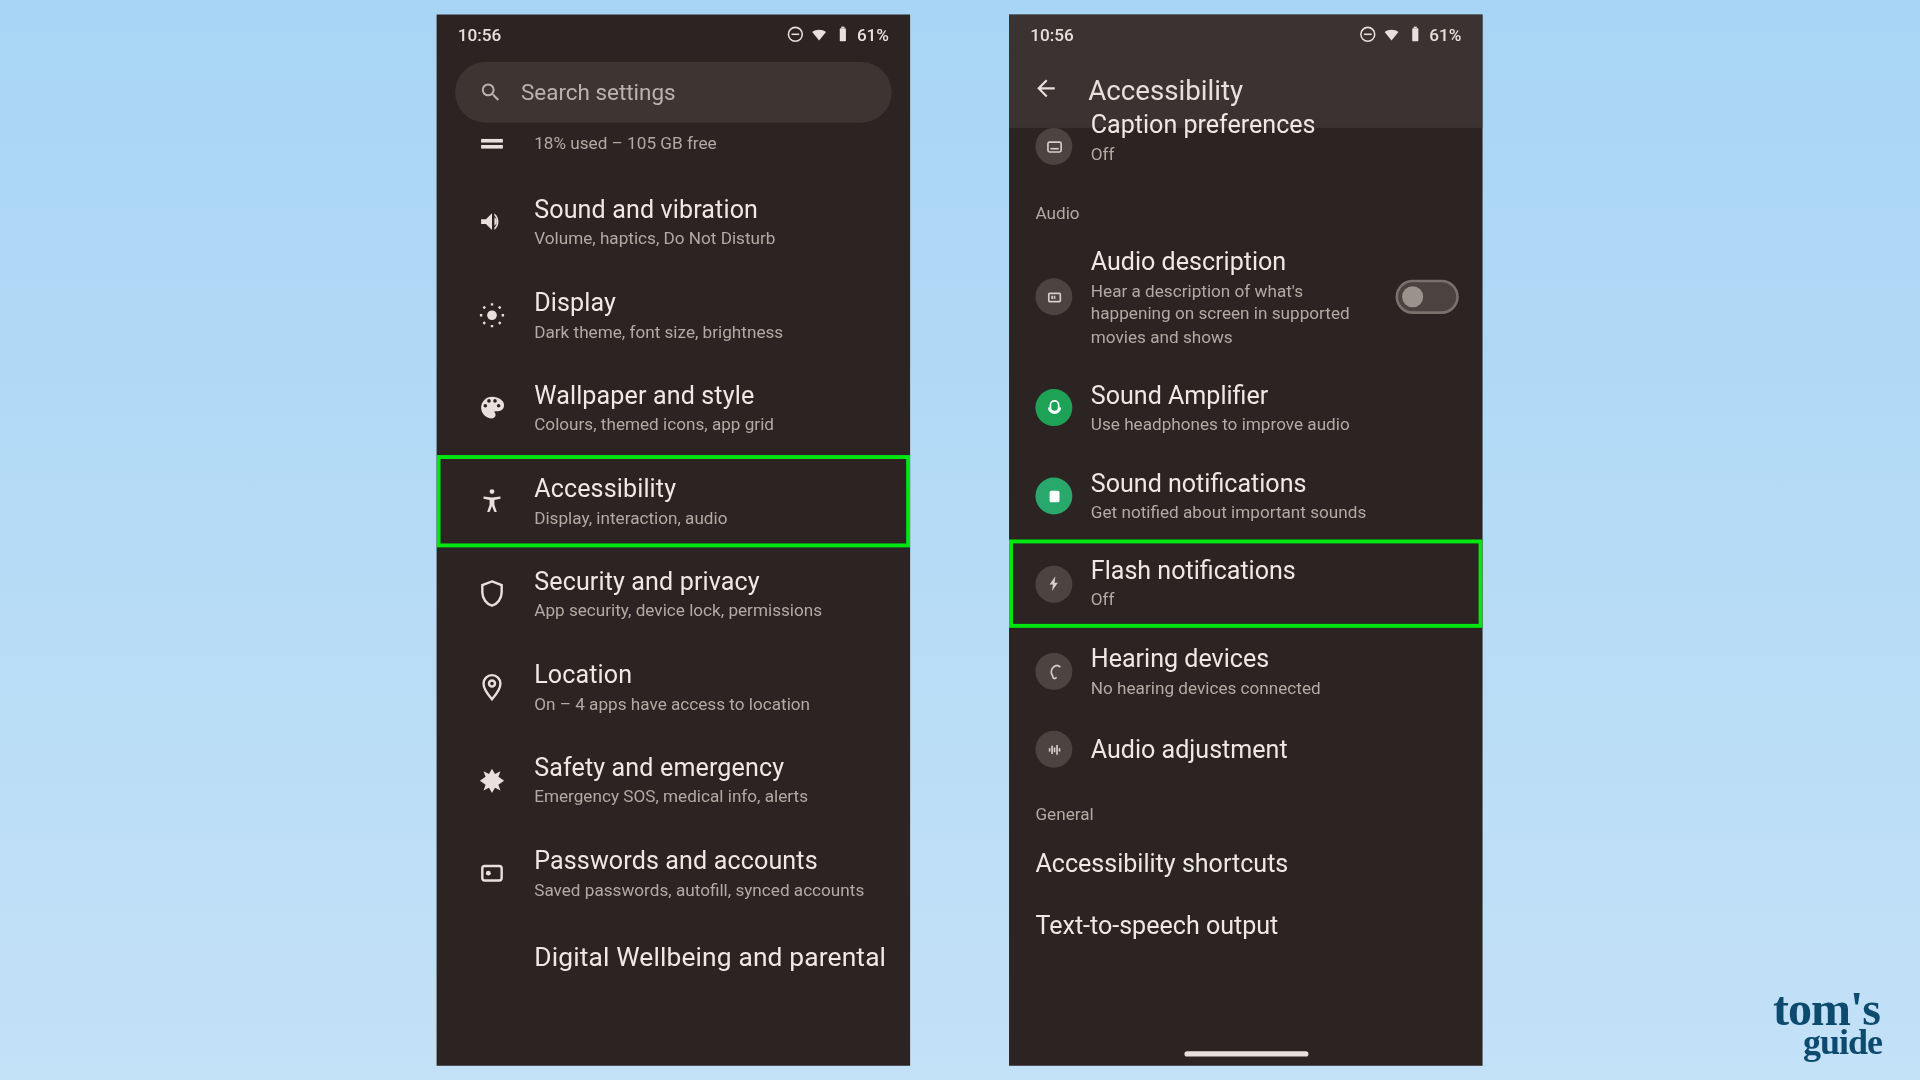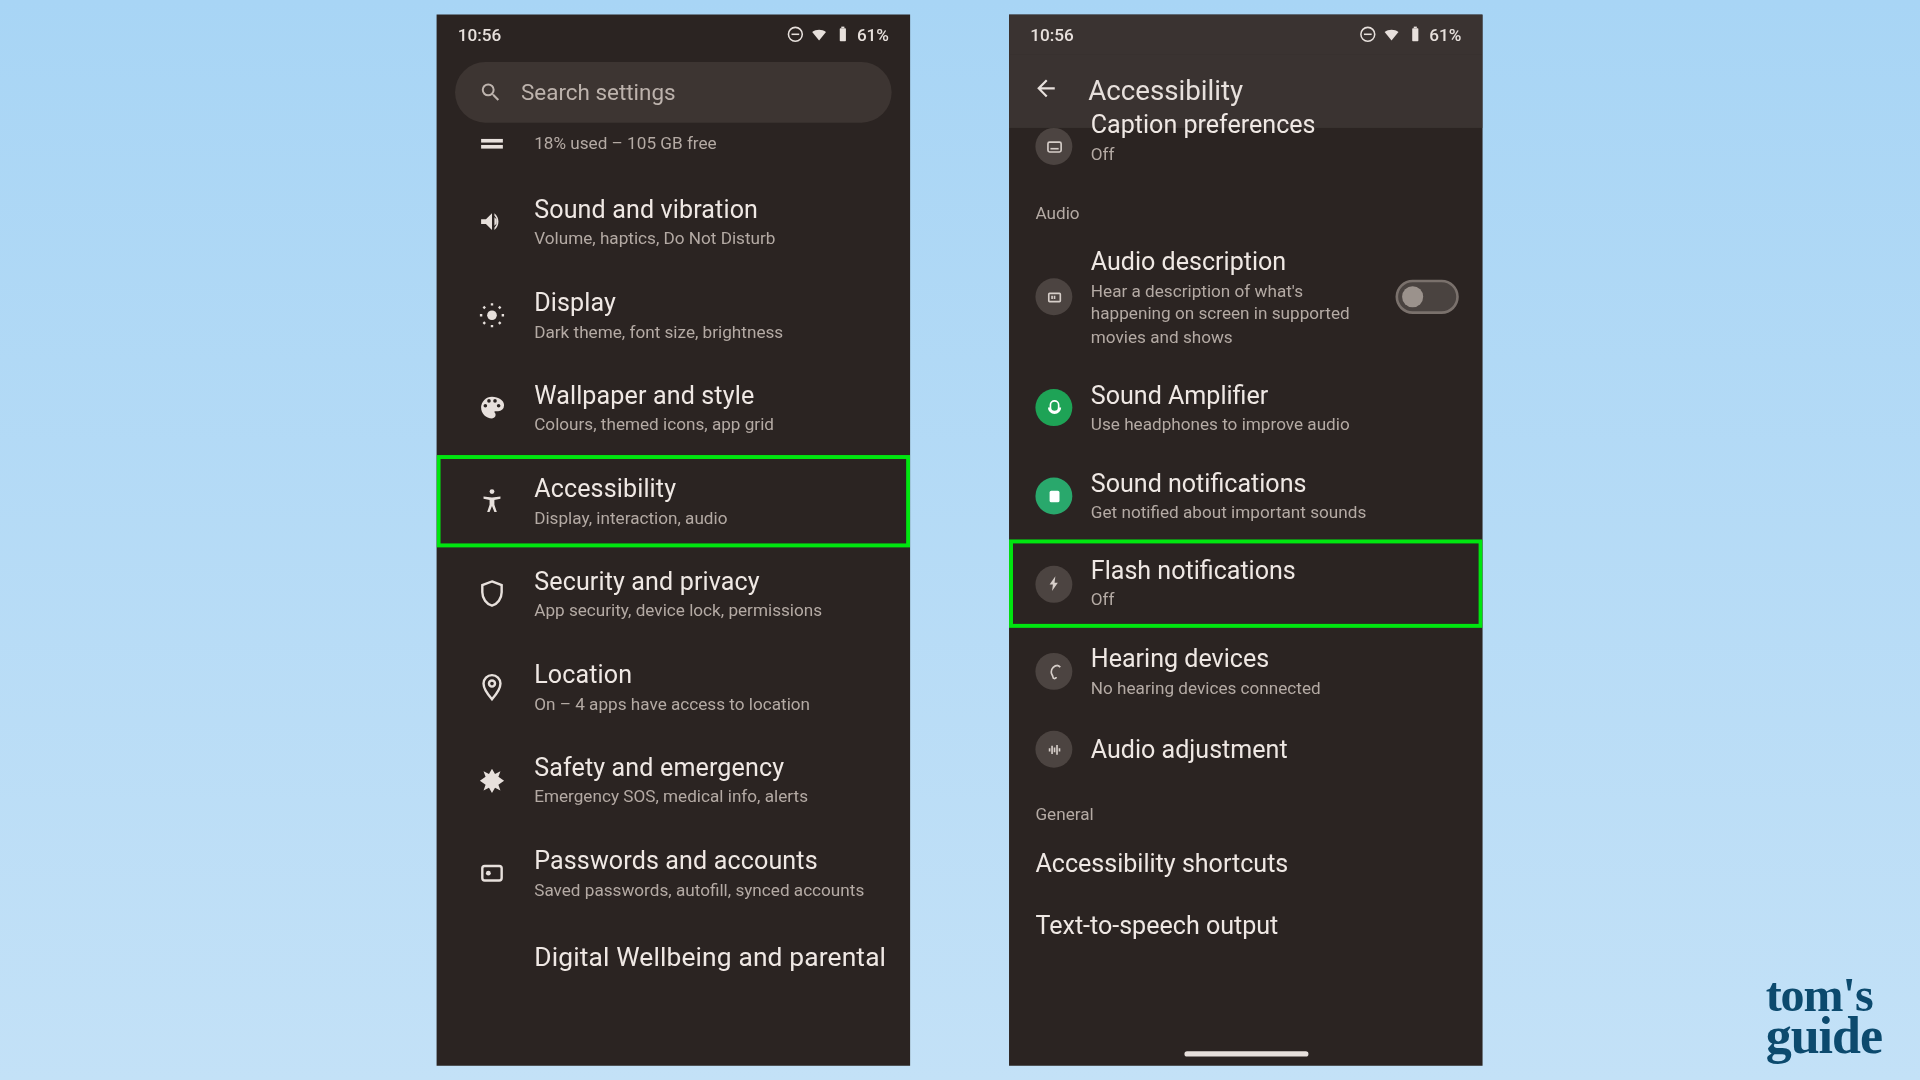--- a/index.html
+++ b/index.html
@@ -161,21 +161,21 @@
     right: 38px;
     bottom: 22px;
     color: #0c4a6e;
     font-weight: 800;
     line-height: 0.85;
     text-align: left;
     font-family: Liberation Serif, serif;
     letter-spacing: -1px;
   }
   .watermark .l1 { font-size: 48px; }
-  .watermark .l2 { font-size: 52px; margin-top: -2px; }
+  .watermark .l2 { font-size: 36px; margin-top: -2px; margin-left: 30px; }
 
   .partial-top { padding-top: 0; }
   .partial-top .title { margin-top: -14px; font-size: 19px; overflow: hidden; }
 </style>
 </head>
 <body>
 
 <div class="stage">
 
 <div class="phone left">

